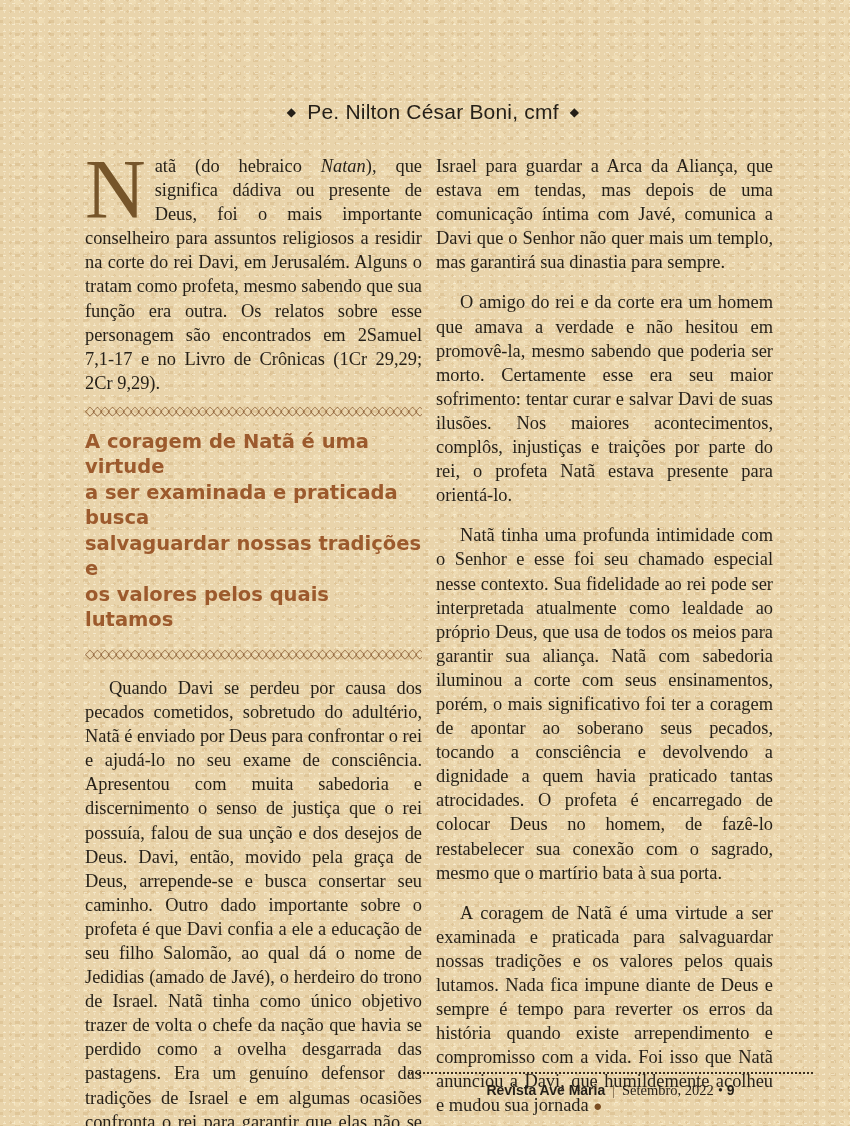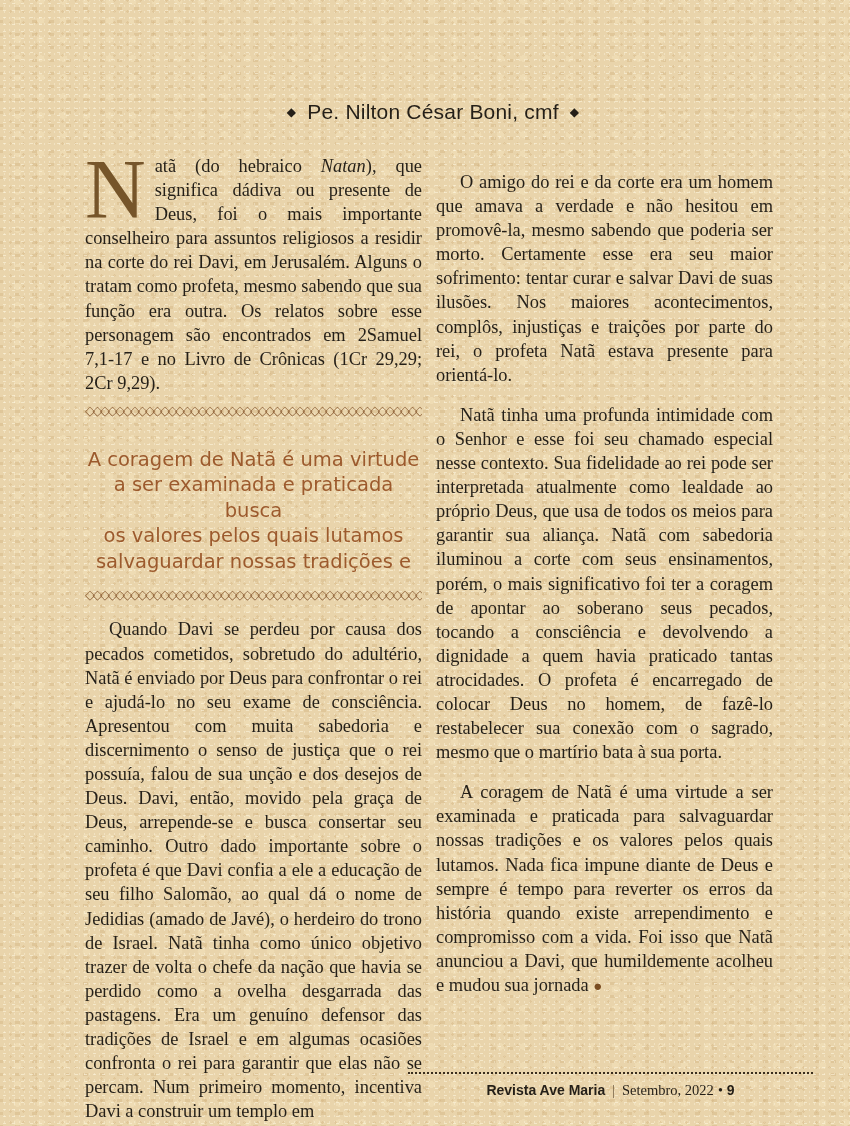--- a/index.html
+++ b/index.html
@@ -75,24 +75,24 @@
     font-size: 13px;
     line-height: 13px;
     letter-spacing: -2.5px;
     white-space: nowrap;
     overflow: hidden;
     width: 100%;
   }
   .divider.bottom { margin-top: 14px; }
 
   .pullquote {
-    margin: 30px 0 0;
-    text-align: center;
+    margin: 12px 0 0;
+    text-align: left;
     font-family: "DejaVu Sans", sans-serif;
-    font-weight: normal;
+    font-weight: bold;
     font-size: 19.5px;
     line-height: 25.5px;
     color: #9c5a2d;
     text-indent: 0;
   }
 
   .after-quote { margin-top: 19px; }
 
   .endmark {
     color: #7a4d22;
@@ -149,30 +149,31 @@
   <div class="columns">
 
     <div class="col">
       <p class="para"><span class="dropcap">N</span><span>atã (do hebraico </span><i>Natan</i><span>), que significa dádiva ou presente de Deus, foi o mais importante conselheiro para assuntos religiosos a residir na corte do rei Davi, em Jerusalém. Alguns o tratam como profeta, mesmo sabendo que sua função era outra. Os relatos sobre esse personagem são encontrados em 2Samuel 7,1-17 e no Livro de Crônicas (1Cr 29,29; 2Cr 9,29).</span></p>
 
       <div class="divider">◇◇◇◇◇◇◇◇◇◇◇◇◇◇◇◇◇◇◇◇◇◇◇◇◇◇◇◇◇◇◇◇◇◇◇◇◇◇◇◇◇◇◇◇◇◇◇◇</div>
 
       <div class="pullquote">
         <div>A coragem de Natã é uma virtude</div>
         <div>a ser examinada e praticada busca</div>
+        <div>salvaguardar nossas tradições e</div>
         <div>os valores pelos quais lutamos</div>
-        <div>salvaguardar nossas tradições e</div>
       </div>
 
       <div class="divider bottom">◇◇◇◇◇◇◇◇◇◇◇◇◇◇◇◇◇◇◇◇◇◇◇◇◇◇◇◇◇◇◇◇◇◇◇◇◇◇◇◇◇◇◇◇◇◇◇◇</div>
 
       <p class="para indent after-quote">Quando Davi se perdeu por causa dos pecados cometidos, sobretudo do adultério, Natã é enviado por Deus para confrontar o rei e ajudá-lo no seu exame de consciência. Apresentou com muita sabedoria e discernimento o senso de justiça que o rei possuía, falou de sua unção e dos desejos de Deus. Davi, então, movido pela graça de Deus, arrepende-se e busca consertar seu caminho. Outro dado importante sobre o profeta é que Davi confia a ele a educação de seu filho Salomão, ao qual dá o nome de Jedidias (amado de Javé), o herdeiro do trono de Israel. Natã tinha como único objetivo trazer de volta o chefe da nação que havia se perdido como a ovelha desgarrada das pastagens. Era um genuíno defensor das tradições de Israel e em algumas ocasiões confronta o rei para garantir que elas não se percam. Num primeiro momento, incentiva Davi a construir um templo em</p>
     </div>
 
     <div class="col">
+      <p class="para">Israel para guardar a Arca da Aliança, que estava em tendas, mas depois de uma comunicação íntima com Javé, comunica a Davi que o Senhor não quer mais um templo, mas garantirá sua dinastia para sempre.</p>
       <p class="para indent">O amigo do rei e da corte era um homem que amava a verdade e não hesitou em promovê-la, mesmo sabendo que poderia ser morto. Certamente esse era seu maior sofrimento: tentar curar e salvar Davi de suas ilusões. Nos maiores acontecimentos, complôs, injustiças e traições por parte do rei, o profeta Natã estava presente para orientá-lo.</p>
       <p class="para indent">Natã tinha uma profunda intimidade com o Senhor e esse foi seu chamado especial nesse contexto. Sua fidelidade ao rei pode ser interpretada atualmente como lealdade ao próprio Deus, que usa de todos os meios para garantir sua aliança. Natã com sabedoria iluminou a corte com seus ensinamentos, porém, o mais significativo foi ter a coragem de apontar ao soberano seus pecados, tocando a consciência e devolvendo a dignidade a quem havia praticado tantas atrocidades. O profeta é encarregado de colocar Deus no homem, de fazê-lo restabelecer sua conexão com o sagrado, mesmo que o martírio bata à sua porta.</p>
       <p class="para indent"><span>A coragem de Natã é uma virtude a ser examinada e praticada para salvaguardar nossas tradições e os valores pelos quais lutamos. Nada fica impune diante de Deus e sempre é tempo para reverter os erros da história quando existe arrependimento e compromisso com a vida. Foi isso que Natã anunciou a Davi, que humildemente acolheu e mudou sua jornada</span>
         <span class="endmark">●</span></p>
     </div>
 
   </div>
 
   <div class="footer">
     <div class="dotted-rule"></div>

